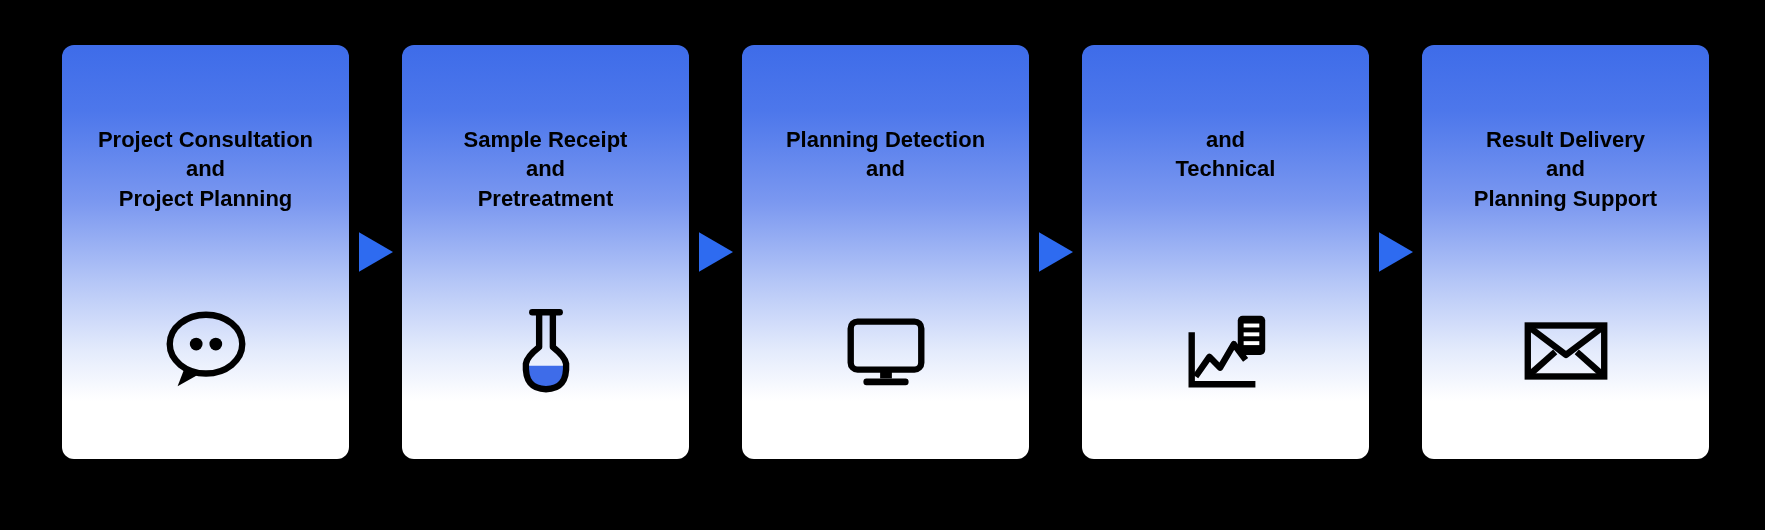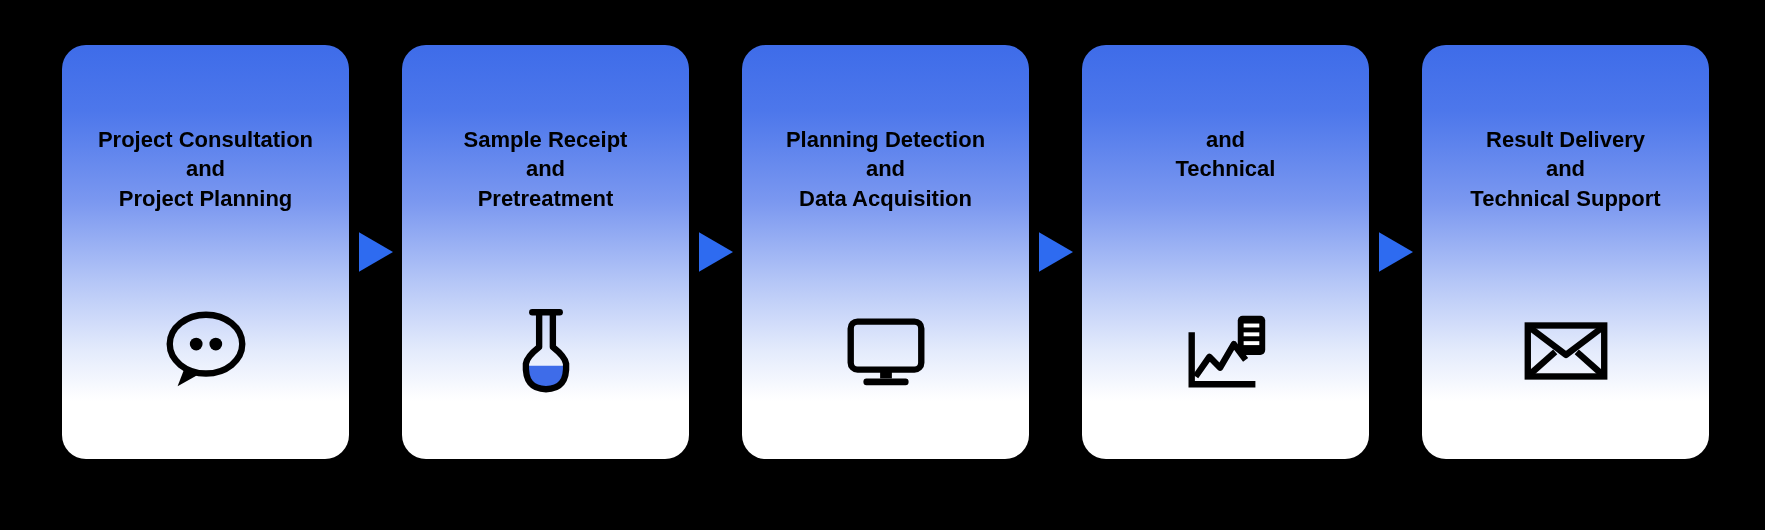--- a/index.html
+++ b/index.html
@@ -17,21 +17,21 @@
   }
   .flow-row {
     display: flex;
     align-items: center;
     padding: 45px 0 0 62px;
   }
   .card {
     position: relative;
     width: 287px;
     height: 414px;
-    border-radius: 24px;
+    border-radius: 12px;
     background: linear-gradient(to bottom,
       var(--accent) 0%,
       #4d77eb 16%,
       #7b98f0 38%,
       #b7c8f7 58%,
       #e4ebfc 74%,
       #ffffff 86%,
       #ffffff 100%);
     flex: 0 0 auto;
   }
@@ -111,21 +111,20 @@
   <div class="arrow-gap">
     <svg viewBox="0 0 36 42" aria-hidden="true">
       <polygon class="arrow-tri" points="0,0 36,21 0,42"></polygon>
     </svg>
   </div>
 
   <div class="card">
     <div class="card-title">
       <div>Planning Detection</div>
       <div>and</div>
-      <div>Data Acquisition</div>
     </div>
     <div class="card-icon">
       <svg viewBox="0 0 100 100" aria-hidden="true">
         <rect class="ink" x="14" y="21" width="72" height="49" rx="7"></rect>
         <rect class="ink-fill" x="44" y="70" width="12" height="9"></rect>
         <rect class="ink-fill" x="27" y="79" width="46" height="7" rx="3"></rect>
       </svg>
     </div>
   </div>
 
@@ -155,21 +154,21 @@
   <div class="arrow-gap">
     <svg viewBox="0 0 36 42" aria-hidden="true">
       <polygon class="arrow-tri" points="0,0 36,21 0,42"></polygon>
     </svg>
   </div>
 
   <div class="card">
     <div class="card-title">
       <div>Result Delivery</div>
       <div>and</div>
-      <div>Technical Support</div>
+      <div>Planning Support</div>
     </div>
     <div class="card-icon">
       <svg viewBox="0 0 100 100" aria-hidden="true">
         <rect class="ink" x="11" y="25" width="78" height="52"></rect>
         <path class="ink" d="M13 27 L50 55 L87 27" stroke-linejoin="round"></path>
         <path class="ink" d="M13 75 L39 52"></path>
         <path class="ink" d="M87 75 L61 52"></path>
       </svg>
     </div>
   </div>

